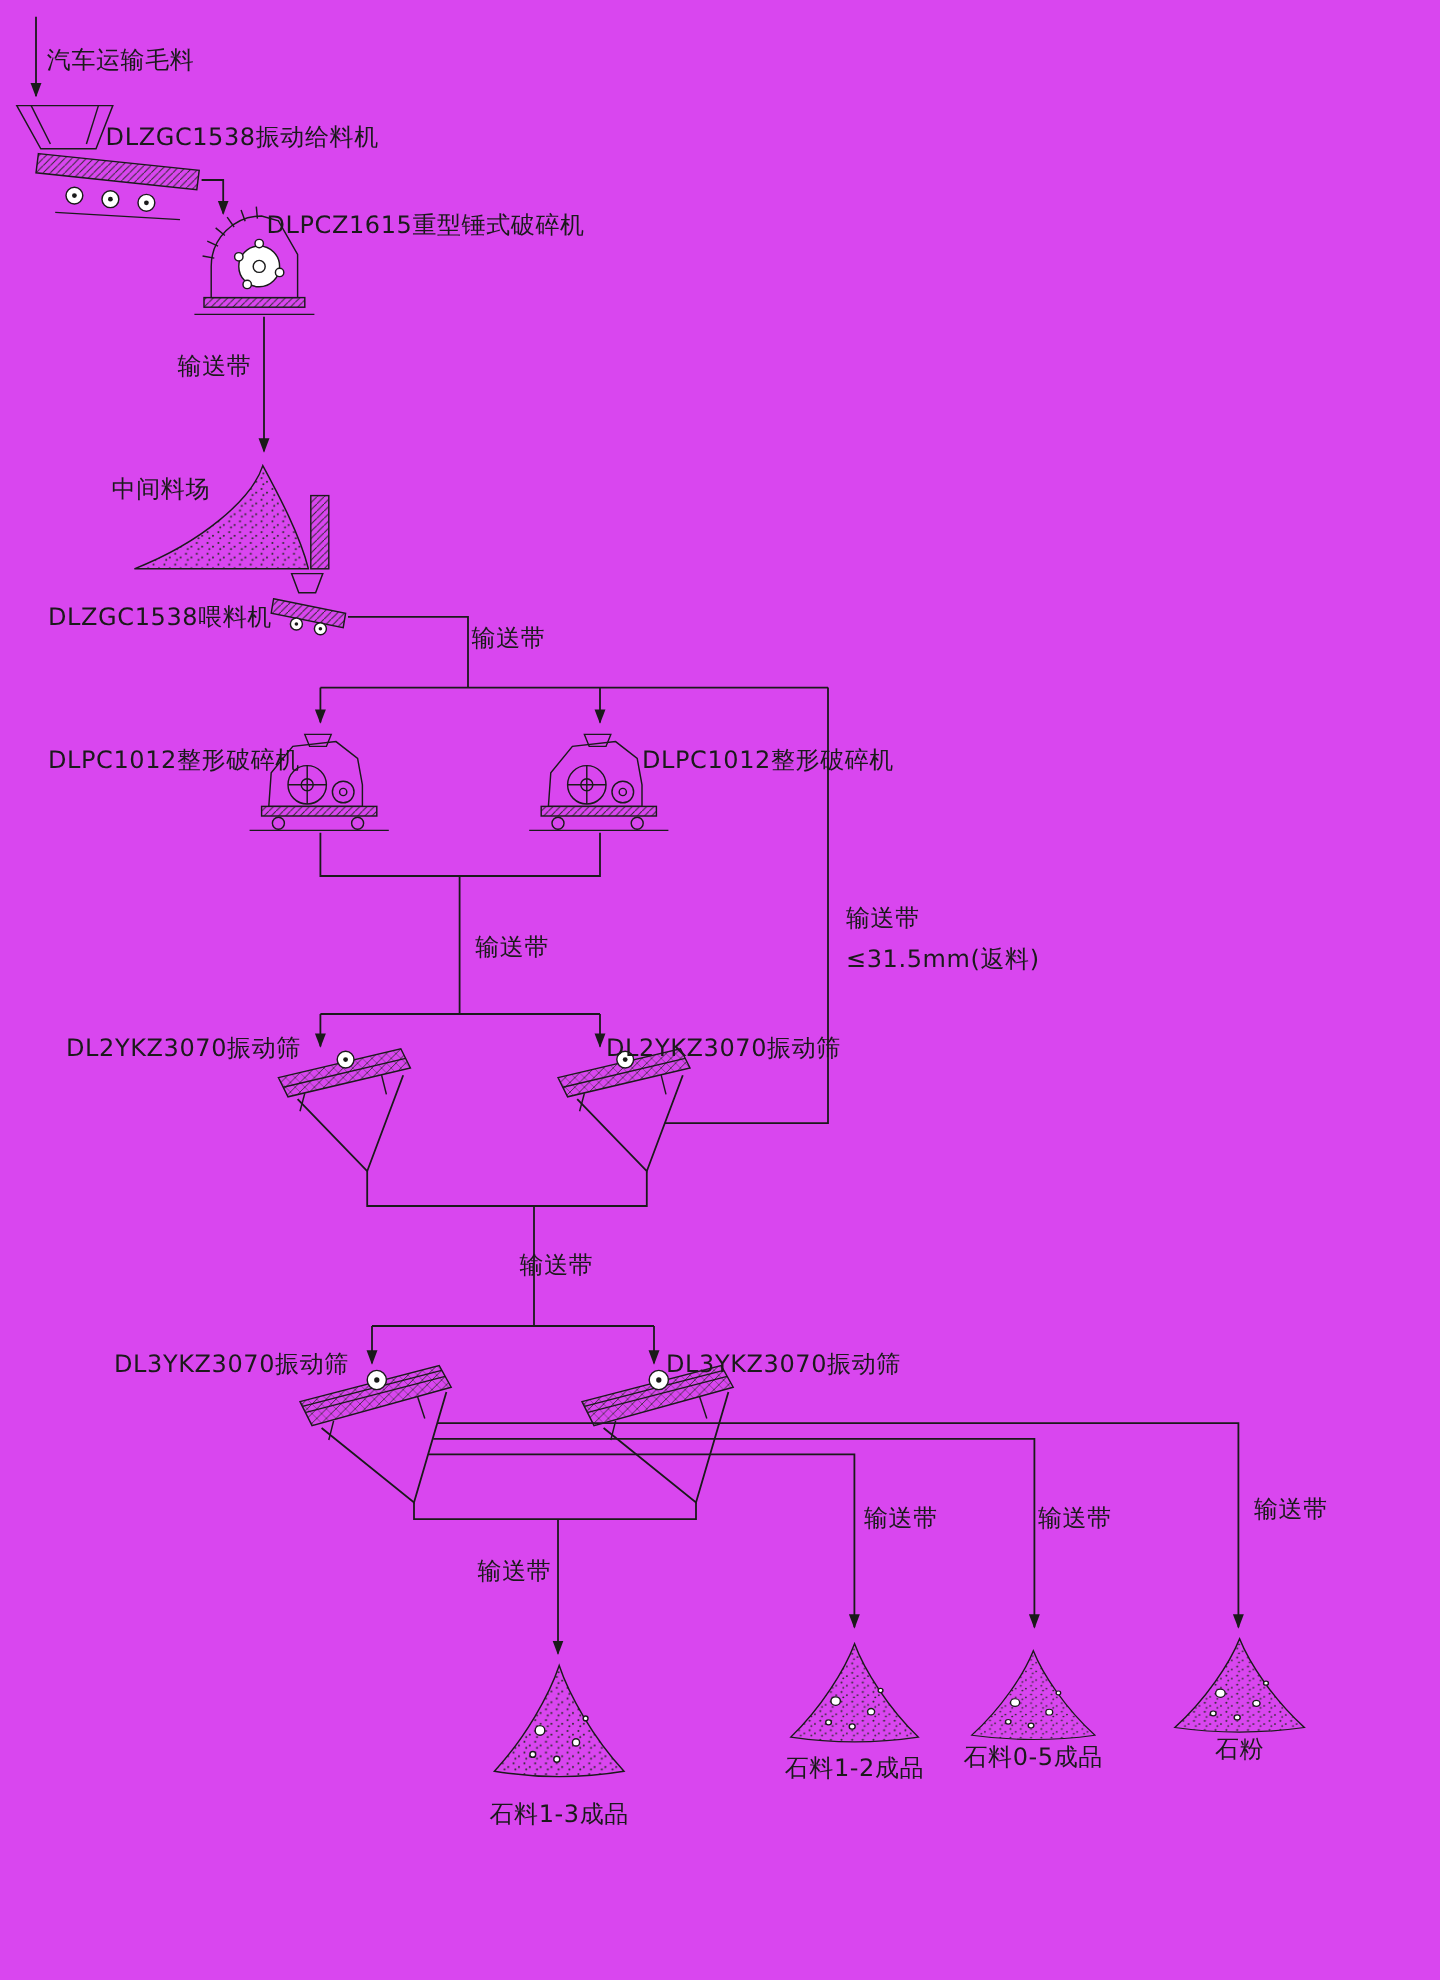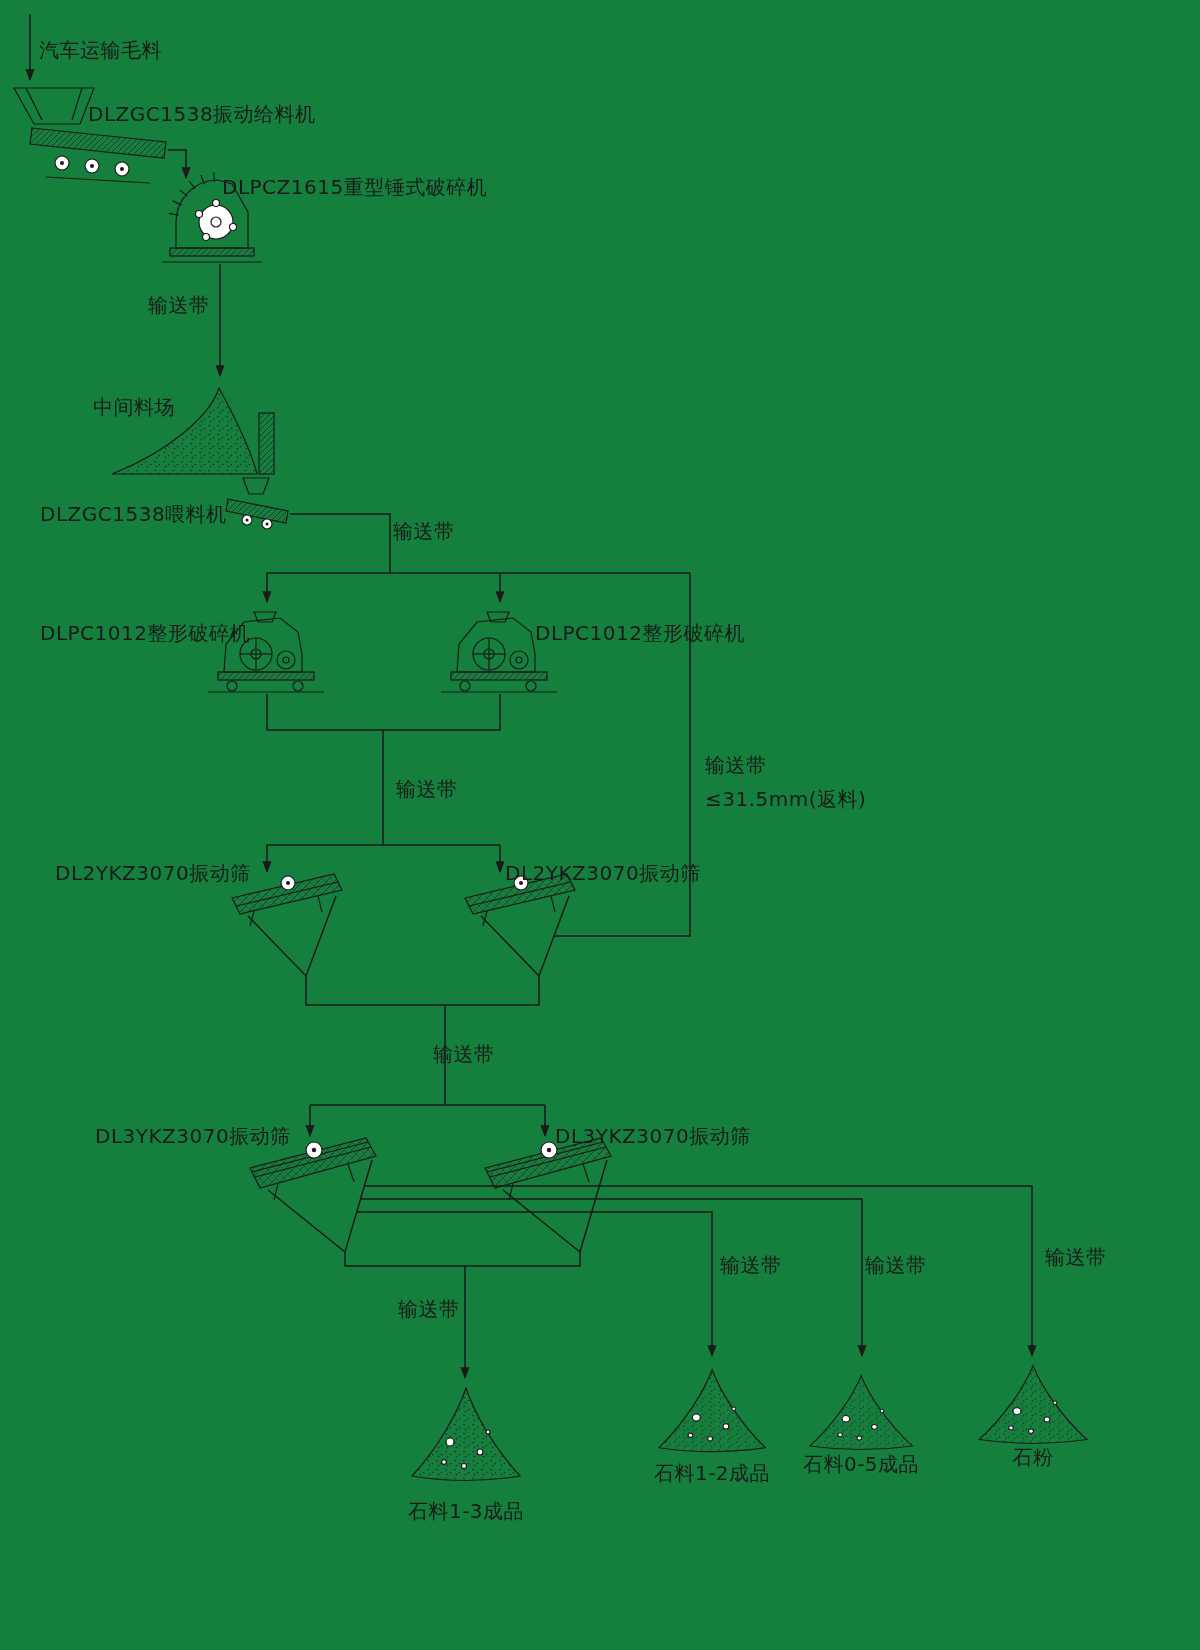--- a/index.html
+++ b/index.html
@@ -2,21 +2,21 @@
 <html><head>
 <meta charset="utf-8">
 <style>
   * { margin: 0; padding: 0; box-sizing: border-box; }
   html, body { background: #ffffff; }
   body { font-family: "DejaVu Sans", "Liberation Sans", sans-serif; }
   .stage {
     position: relative;
     width: 1200px;
     height: 1650px;
-    background: #15803d;
+    background: #d946ef;
     overflow: hidden;
   }
   svg { display: block; }
   svg text {
     fill: #1a1a1a;
     font-size: 20px;
     font-family: "DejaVu Sans", "Liberation Sans", sans-serif;
     letter-spacing: 0.5px;
   }
 </style>

